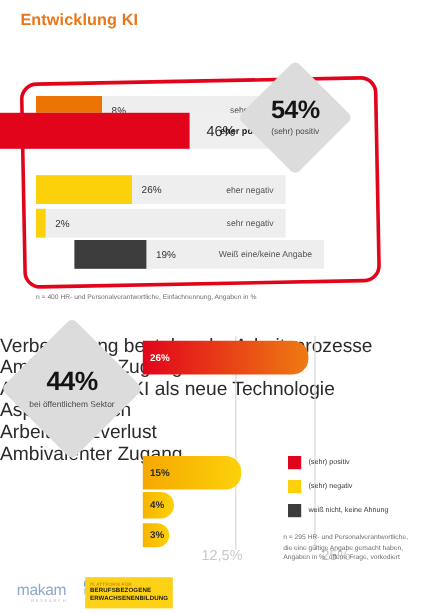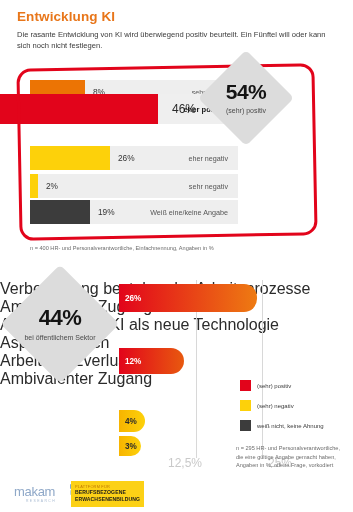--- a/index.html
+++ b/index.html
@@ -274,21 +274,20 @@
     letter-spacing: 0.1px;
     line-height: 1.35;
   }
 </style>
 </head>
 <body>
 
 <div class="page">
 
   <div class="title">Entwicklung KI</div>
-  <div class="subtitle">Die rasante Entwicklung von KI wird überwiegend positiv beurteilt. Ein Fünftel will oder kann sich noch nicht festlegen.</div>
 
   <div class="chart-top">
     <div id="top-rows">
         <div class="row" style="top: 6px;">
           <div class="bar" style="width: 55px; background: rgb(236, 116, 4);"></div>
           <div class="val" style="left: 63px;">8%</div>
           <div class="lab">sehr positiv</div>
         </div>
         <div class="row hero" style="top: 20px;">
           <div class="bar" style="width: 160px; background: rgb(226, 4, 27);"></div>
@@ -298,21 +297,21 @@
         <div class="row" style="top: 72px;">
           <div class="bar" style="width: 80px; background: rgb(253, 209, 10);"></div>
           <div class="val" style="left: 88px;">26%</div>
           <div class="lab">eher negativ</div>
         </div>
         <div class="row" style="top: 100px;">
           <div class="bar" style="width: 8px; background: rgb(253, 209, 10);"></div>
           <div class="val" style="left: 16px;">2%</div>
           <div class="lab">sehr negativ</div>
         </div>
-        <div class="row" style="top: 126px;">
+        <div class="row" style="top: 126px; margin-left: 32px;">
           <div class="bar" style="width: 60px; background: rgb(60, 60, 60);"></div>
           <div class="val" style="left: 68px;">19%</div>
           <div class="lab">Weiß eine/keine Angabe</div>
         </div>
       </div>
   </div>
 
   <div class="frame-red"></div>
 
   <div class="diamond" id="diamond-54">
@@ -328,24 +327,24 @@
     <div class="gridline" style="left:196px"></div>
     <div class="gridline" style="left:262px"></div>
     <div class="axis-lab" style="left:168px">12,5%</div>
     <div class="axis-lab" style="left:268px">25%</div>
     <div id="bottom-bars">
         <div class="hbar" style="top: 4px; width: 138px; height: 28px; background: linear-gradient(90deg, rgb(226, 4, 27), rgb(238, 123, 18));">
           <div class="pct">26%</div>
         </div>
         <div class="cat" style="left: 263px; top: 18px;">Verbesserung bestehender Arbeitsprozesse</div>
         <div class="cat" style="left: 195px; top: 49px;">Ambivalenter Zugang</div>
-        <div class="hbar" style="top: 68px; width: 65px; height: 26px; background: linear-gradient(90deg, rgb(226, 4, 27), rgb(232, 89, 15));">
-          <div class="pct">12%</div>
-        </div>
         <div class="cat" style="left: 190px; top: 81px;">Akzeptanz von KI als neue Technologie</div>
+        <div class="hbar light" style="top: 100px; width: 82px; height: 28px; background: linear-gradient(90deg, rgb(245, 168, 0), rgb(253, 209, 10));">
+          <div class="pct">15%</div>
+        </div>
         <div class="cat" style="left: 207px; top: 114px;">Aspekt Mensch</div>
         <div class="hbar light" style="top: 130px; width: 26px; height: 22px; background: linear-gradient(90deg, rgb(247, 180, 0), rgb(253, 209, 10));">
           <div class="pct">4%</div>
         </div>
         <div class="cat" style="left: 151px; top: 141px;">Arbeitsplatzverlust</div>
         <div class="hbar light" style="top: 156px; width: 22px; height: 20px; background: linear-gradient(90deg, rgb(247, 180, 0), rgb(253, 209, 10));">
           <div class="pct">3%</div>
         </div>
         <div class="cat" style="left: 147px; top: 166px;">Ambivalenter Zugang</div>
       </div>

